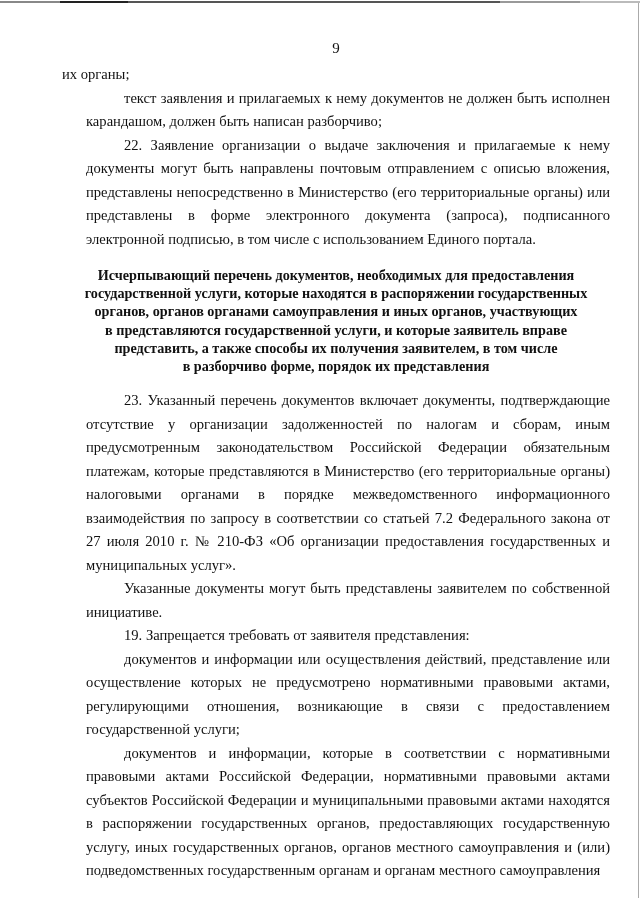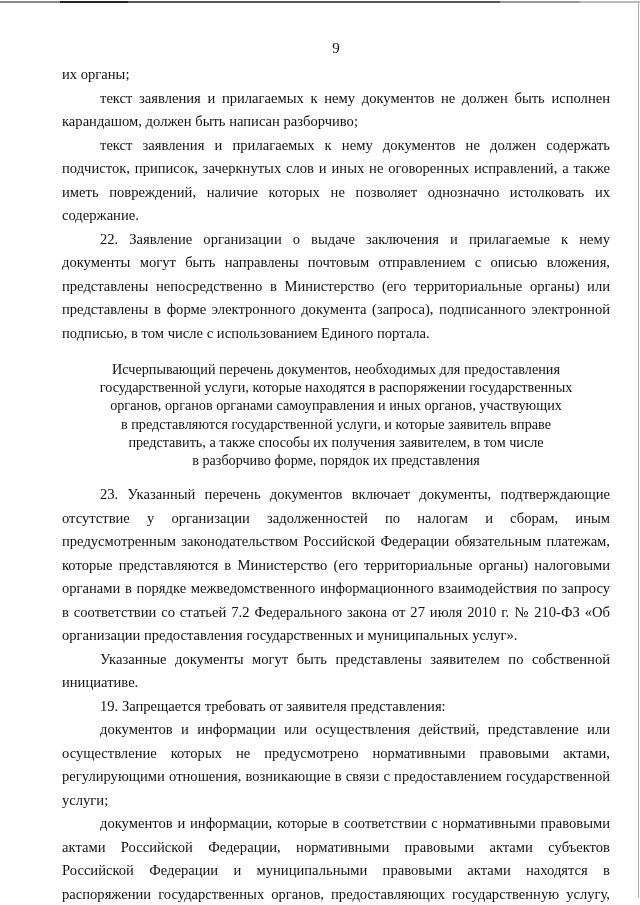--- a/index.html
+++ b/index.html
@@ -19,40 +19,39 @@
   }
   .page-number {
     position: absolute; left: 0; width: 672px; top: 40px;
     text-align: center; font-size: 15px;
   }
   .content {
     position: absolute; left: 62px; top: 63px; width: 548px;
     font-size: 14.6px; line-height: 23.5px;
   }
   .content p { margin: 0; text-align: justify; text-align-last: left; }
-  .content p.indent { text-indent: 38px; }
+  .content p.indent { text-indent: 38px; margin-left: 24px; }
   .heading {
     margin: 15px 0 14px 0 !important;
     text-align: left; text-align-last: center !important;
-    font-weight: normal; line-height: 18.2px; font-size: 14.2px;
+    font-weight: bold; line-height: 18.2px; font-size: 14.2px;
   }
   .heading span { display: block; }
 </style>
 </head>
 <body>
 
 <div class="top-rule"></div>
 <div class="right-rule"></div>
 
 <div class="page-number">9</div>
 
 <div class="content">
   <p>их органы;</p>
   <p class="indent">текст заявления и прилагаемых к нему документов не должен быть исполнен карандашом, должен быть написан разборчиво;</p>
-  <p class="indent">текст заявления и прилагаемых к нему документов не должен содержать подчисток, приписок, зачеркнутых слов и иных не оговоренных исправлений, а также иметь повреждений, наличие которых не позволяет однозначно истолковать их содержание.</p>
   <p class="indent">22. Заявление организации о выдаче заключения и прилагаемые к нему документы могут быть направлены почтовым отправлением с описью вложения, представлены непосредственно в Министерство (его территориальные органы) или представлены в форме электронного документа (запроса), подписанного электронной подписью, в том числе с использованием Единого портала.</p>
 
   <p class="heading">
     <span>Исчерпывающий перечень документов, необходимых для предоставления</span>
     <span>государственной услуги, которые находятся в распоряжении государственных</span>
     <span>органов, органов органами самоуправления и иных органов, участвующих</span>
     <span>в представляются государственной услуги, и которые заявитель вправе</span>
     <span>представить, а также способы их получения заявителем, в том числе</span>
     <span>в разборчиво форме, порядок их представления</span>
   </p>

